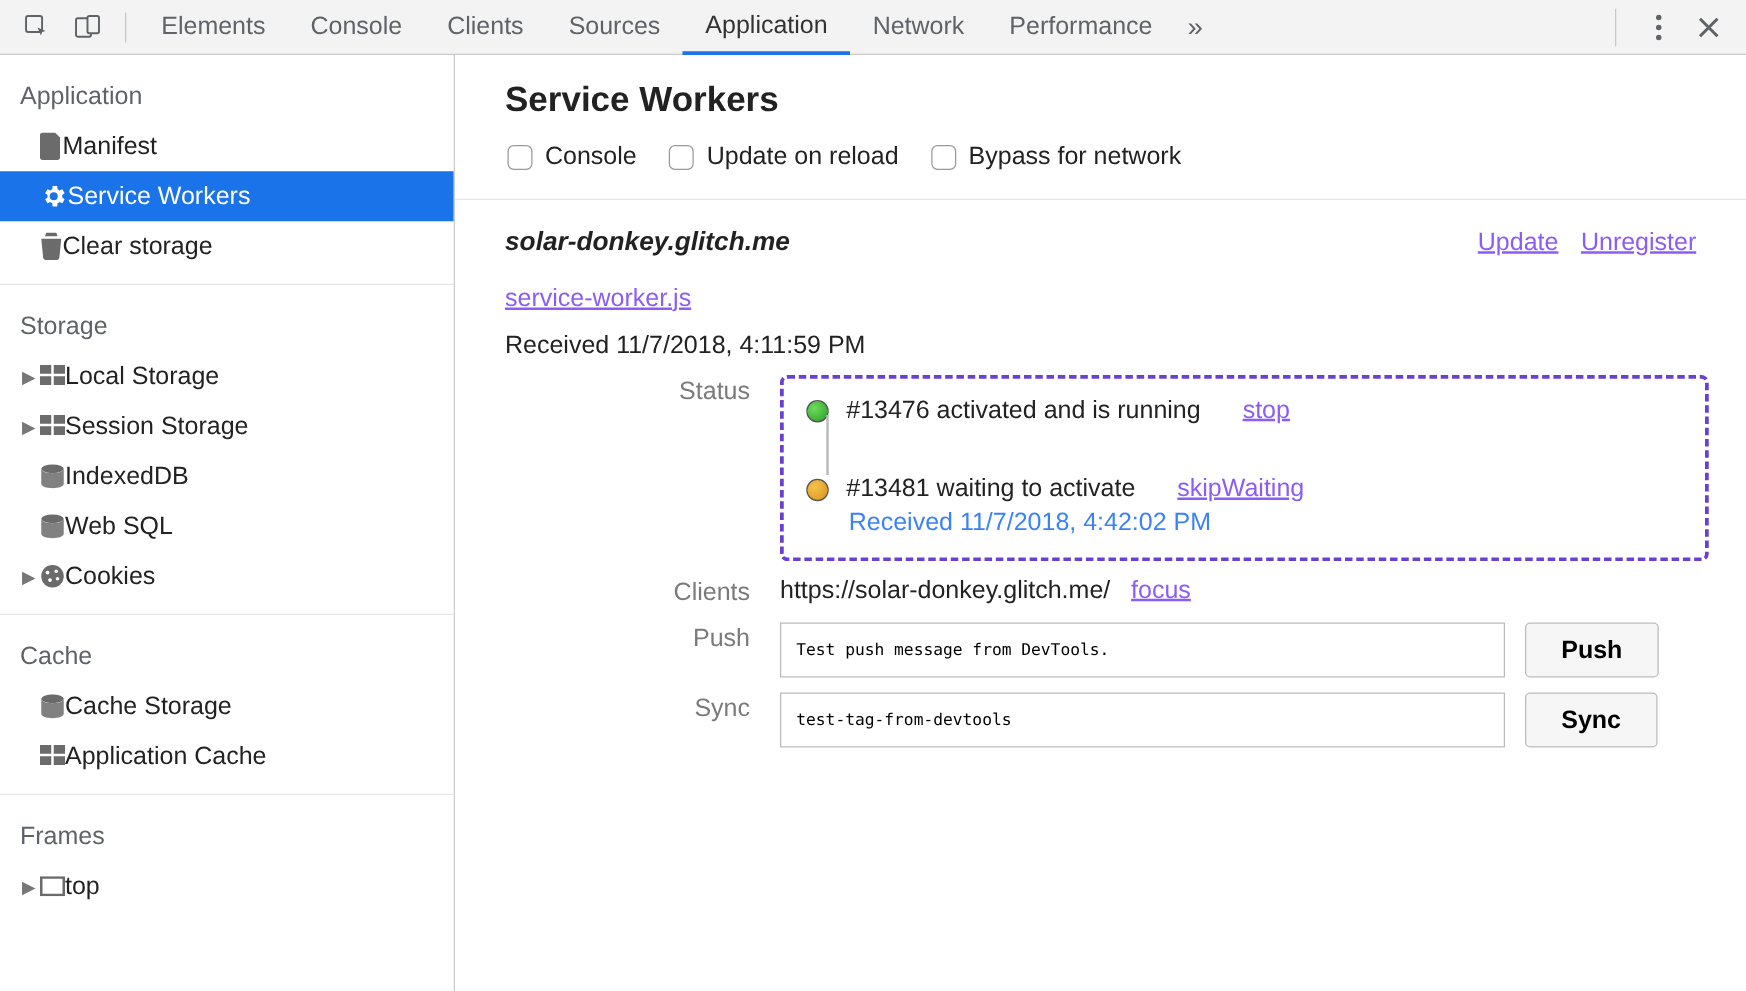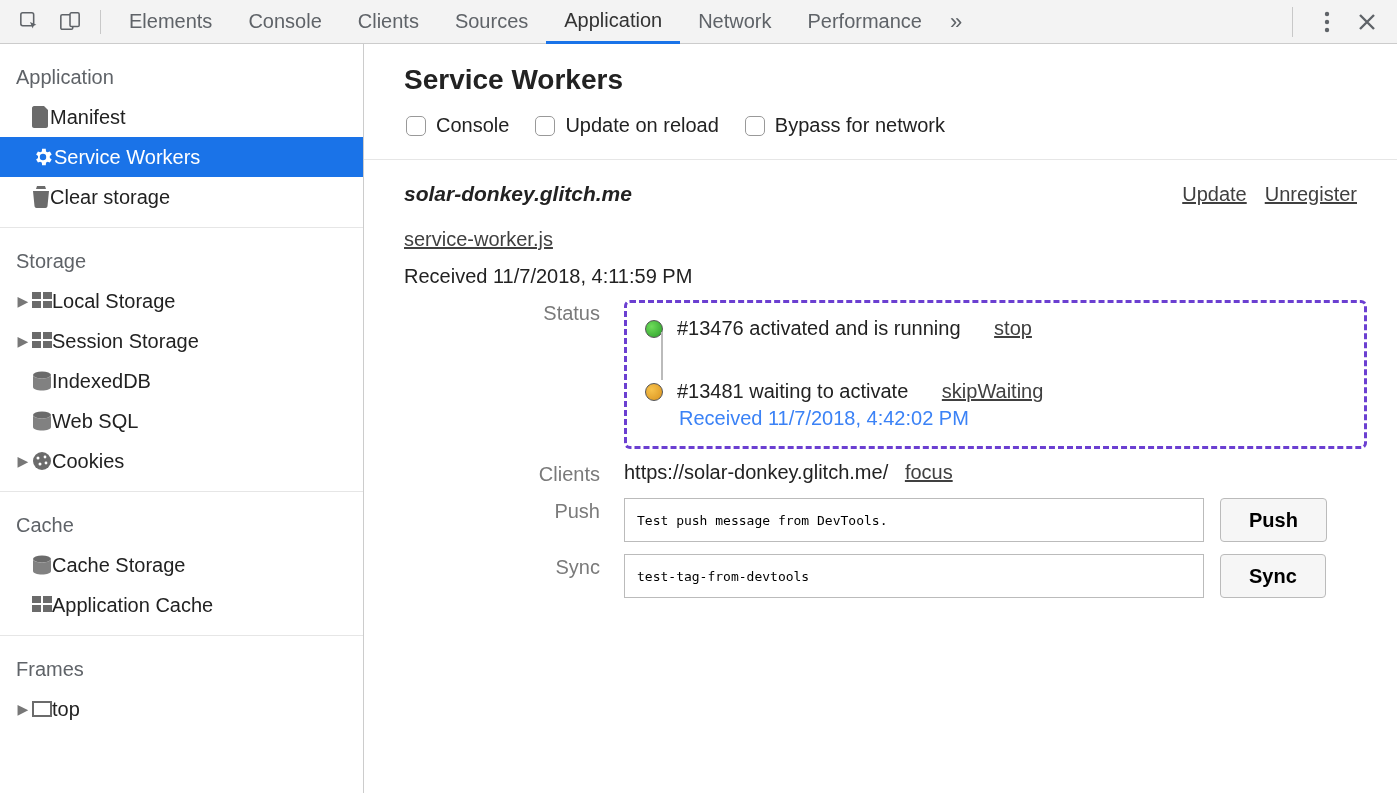--- a/index.html
+++ b/index.html
@@ -49,21 +49,21 @@
 .divider { height:1px; background:#e6e6e6; margin:10px 0; }
 .content { flex:1; padding: 20px 30px 20px 40px; overflow:auto; }
 h1.page-title { font-size:28px; font-weight:600; margin-bottom:18px; }
 .checkbox-row { display:flex; gap:26px; align-items:center; margin-bottom:22px; padding-left:2px; }
 .cbx { display:flex; align-items:center; gap:10px; cursor:pointer; }
 .cbx .box { width:20px; height:20px; border:1.5px solid #999; border-radius:5px; background:#fff; }
 .section-sep { height:1px; background:#e6e6e6; margin: 0 -30px 22px -40px; }
 .origin-row { display:flex; align-items:center; justify-content:space-between; margin-bottom:22px; padding-right:10px; }
 .origin-row .origin { font-weight:700; font-size:21px;font-style:italic; }
 .origin-row .actions { display:flex; gap:18px; }
-a.link { color:#404040; text-decoration:underline; cursor:pointer; }
+a.link { color:#8b5cf6; text-decoration:underline; cursor:pointer; }
 .kv-row { display:flex; align-items:flex-start; margin: 12px 0; }
 .kv-row .label { width:220px; text-align:right; color:#7a7a7a; padding-right:24px; padding-top:2px; font-size:20px; }
 .kv-row .value { flex:1; font-size:20px; display:flex; flex-direction:column; gap:14px; }
 .status-highlight { border:3px dashed #6b3fd1; padding:14px 18px 16px; border-radius:6px; display:inline-block; }
 .status-line { display:flex; align-items:center; gap:14px; }
 .dot { width:18px; height:18px; border-radius:50%; border:1px solid #555; }
 .dot.green { background: radial-gradient(circle at 35% 35%, #6edc5a, #2a9d2a); }
 .dot.orange { background: radial-gradient(circle at 35% 35%, #f7c24b, #d8921f); }
 .connector { position:relative; height:40px; margin-left:8px; }
 .connector::before { content:""; position:absolute; left:8px; top:-8px; width:2px; height:48px; background:#bbb; }

